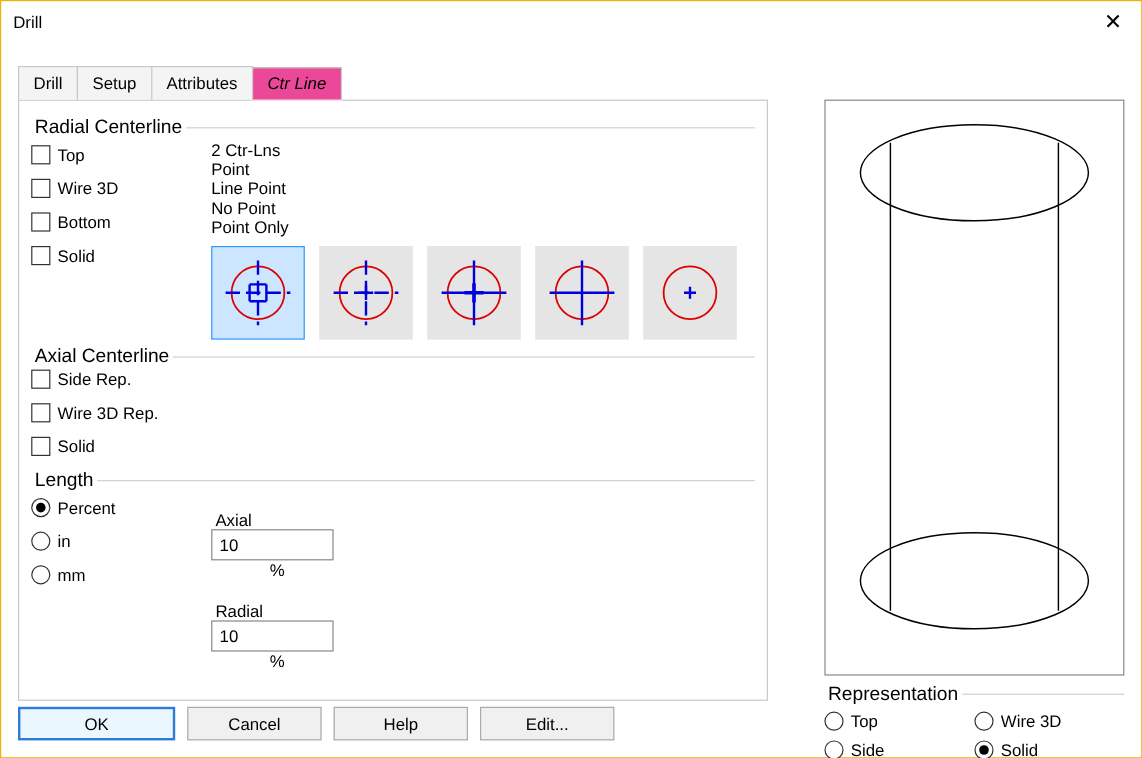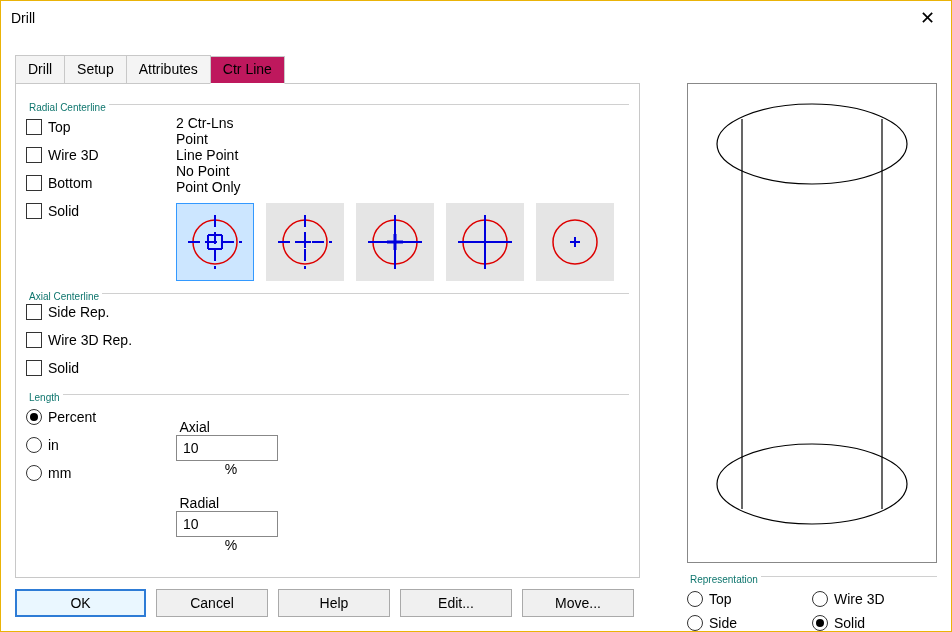--- a/index.html
+++ b/index.html
@@ -5,23 +5,23 @@
   * { box-sizing: border-box; font-family: "Segoe UI", Tahoma, sans-serif; font-size: 14px; }
   body { margin: 0; padding: 0; background: #fff; }
   .window { width: 952px; height: 632px; border: 1px solid #eab308; position: relative;}
   .titlebar { height: 34px; display:flex; align-items:center; padding:0 10px; }
   .titlebar .title { flex:1; }
   .close { font-size:18px; font-weight:300; padding: 0 6px; cursor:default; }
   .content { position:absolute; top:34px; left:0; right:0; bottom:0; }
   .left-pane { position:absolute; left:14px; top:20px; width:625px; }
   .tabs { display:flex; position:relative; z-index:2;}
   .tab { padding:5px 12px 6px 12px; border:1px solid #c8c8c8; border-bottom:none; background:#f4f4f4; margin-right:-1px; cursor:default; }
-  .tab.active { background:#be185d; border-bottom:1px solid #fff; position:relative; top:1px; padding-top:4px;}
+  .tab.active { background:#ec4899; border-bottom:1px solid #fff; position:relative; top:1px; padding-top:4px;font-style:italic;}
   .tab-body { border:1px solid #c8c8c8; background:#fff; position:relative; top:0px; padding:10px 10px 10px 10px; min-height:495px;}
-  .group-label { background:#fff; padding:0 3px; font-size:10px; color:#0f766e; }
+  .group-label { background:#fff; padding:0 3px; font-size:16px; color:#000000; }
   .group-line { border-top:1px solid #d0d0d0; margin-top:-10px; margin-bottom:10px;}
   .group { margin-top:4px; margin-bottom:6px;}
   .row-check { display:flex; align-items:center; margin:4px 0 12px 0;}
   .cb { width:16px; height:16px; border:1px solid #333; margin-right:6px; background:#fff;}
   .radio-row { display:flex; align-items:flex-end; margin:4px 0 12px 0;}
   .rb { width:16px; height:16px; border:1px solid #333; border-radius:50%; margin-right:6px; display:flex; align-items:center; justify-content:center; background:#fff;}
   .rb.sel::after { content:""; width:8px; height:8px; border-radius:50%; background:#000;}
   .opt-area { display:flex; }
   .left-checks { width:150px;}
   .icon-headers { display:flex;flex-direction:column; }
@@ -198,21 +198,20 @@
         </div>
 
       </div>
     </div>
 
     <div class="buttons">
       <div class="btn primary">OK</div>
       <div class="btn">Cancel</div>
       <div class="btn">Help</div>
       <div class="btn">Edit...</div>
-      <div class="btn">Move...</div>
     </div>
 
     <div class="preview">
       <svg width="248" height="478">
         <ellipse cx="124" cy="60" rx="95" ry="40" fill="none" stroke="#000" stroke-width="1.2"></ellipse>
         <ellipse cx="124" cy="400" rx="95" ry="40" fill="none" stroke="#000" stroke-width="1.2"></ellipse>
         <line x1="54" y1="35" x2="54" y2="425" stroke="#000" stroke-width="1.2"></line>
         <line x1="194" y1="35" x2="194" y2="425" stroke="#000" stroke-width="1.2"></line>
       </svg>
     </div>

